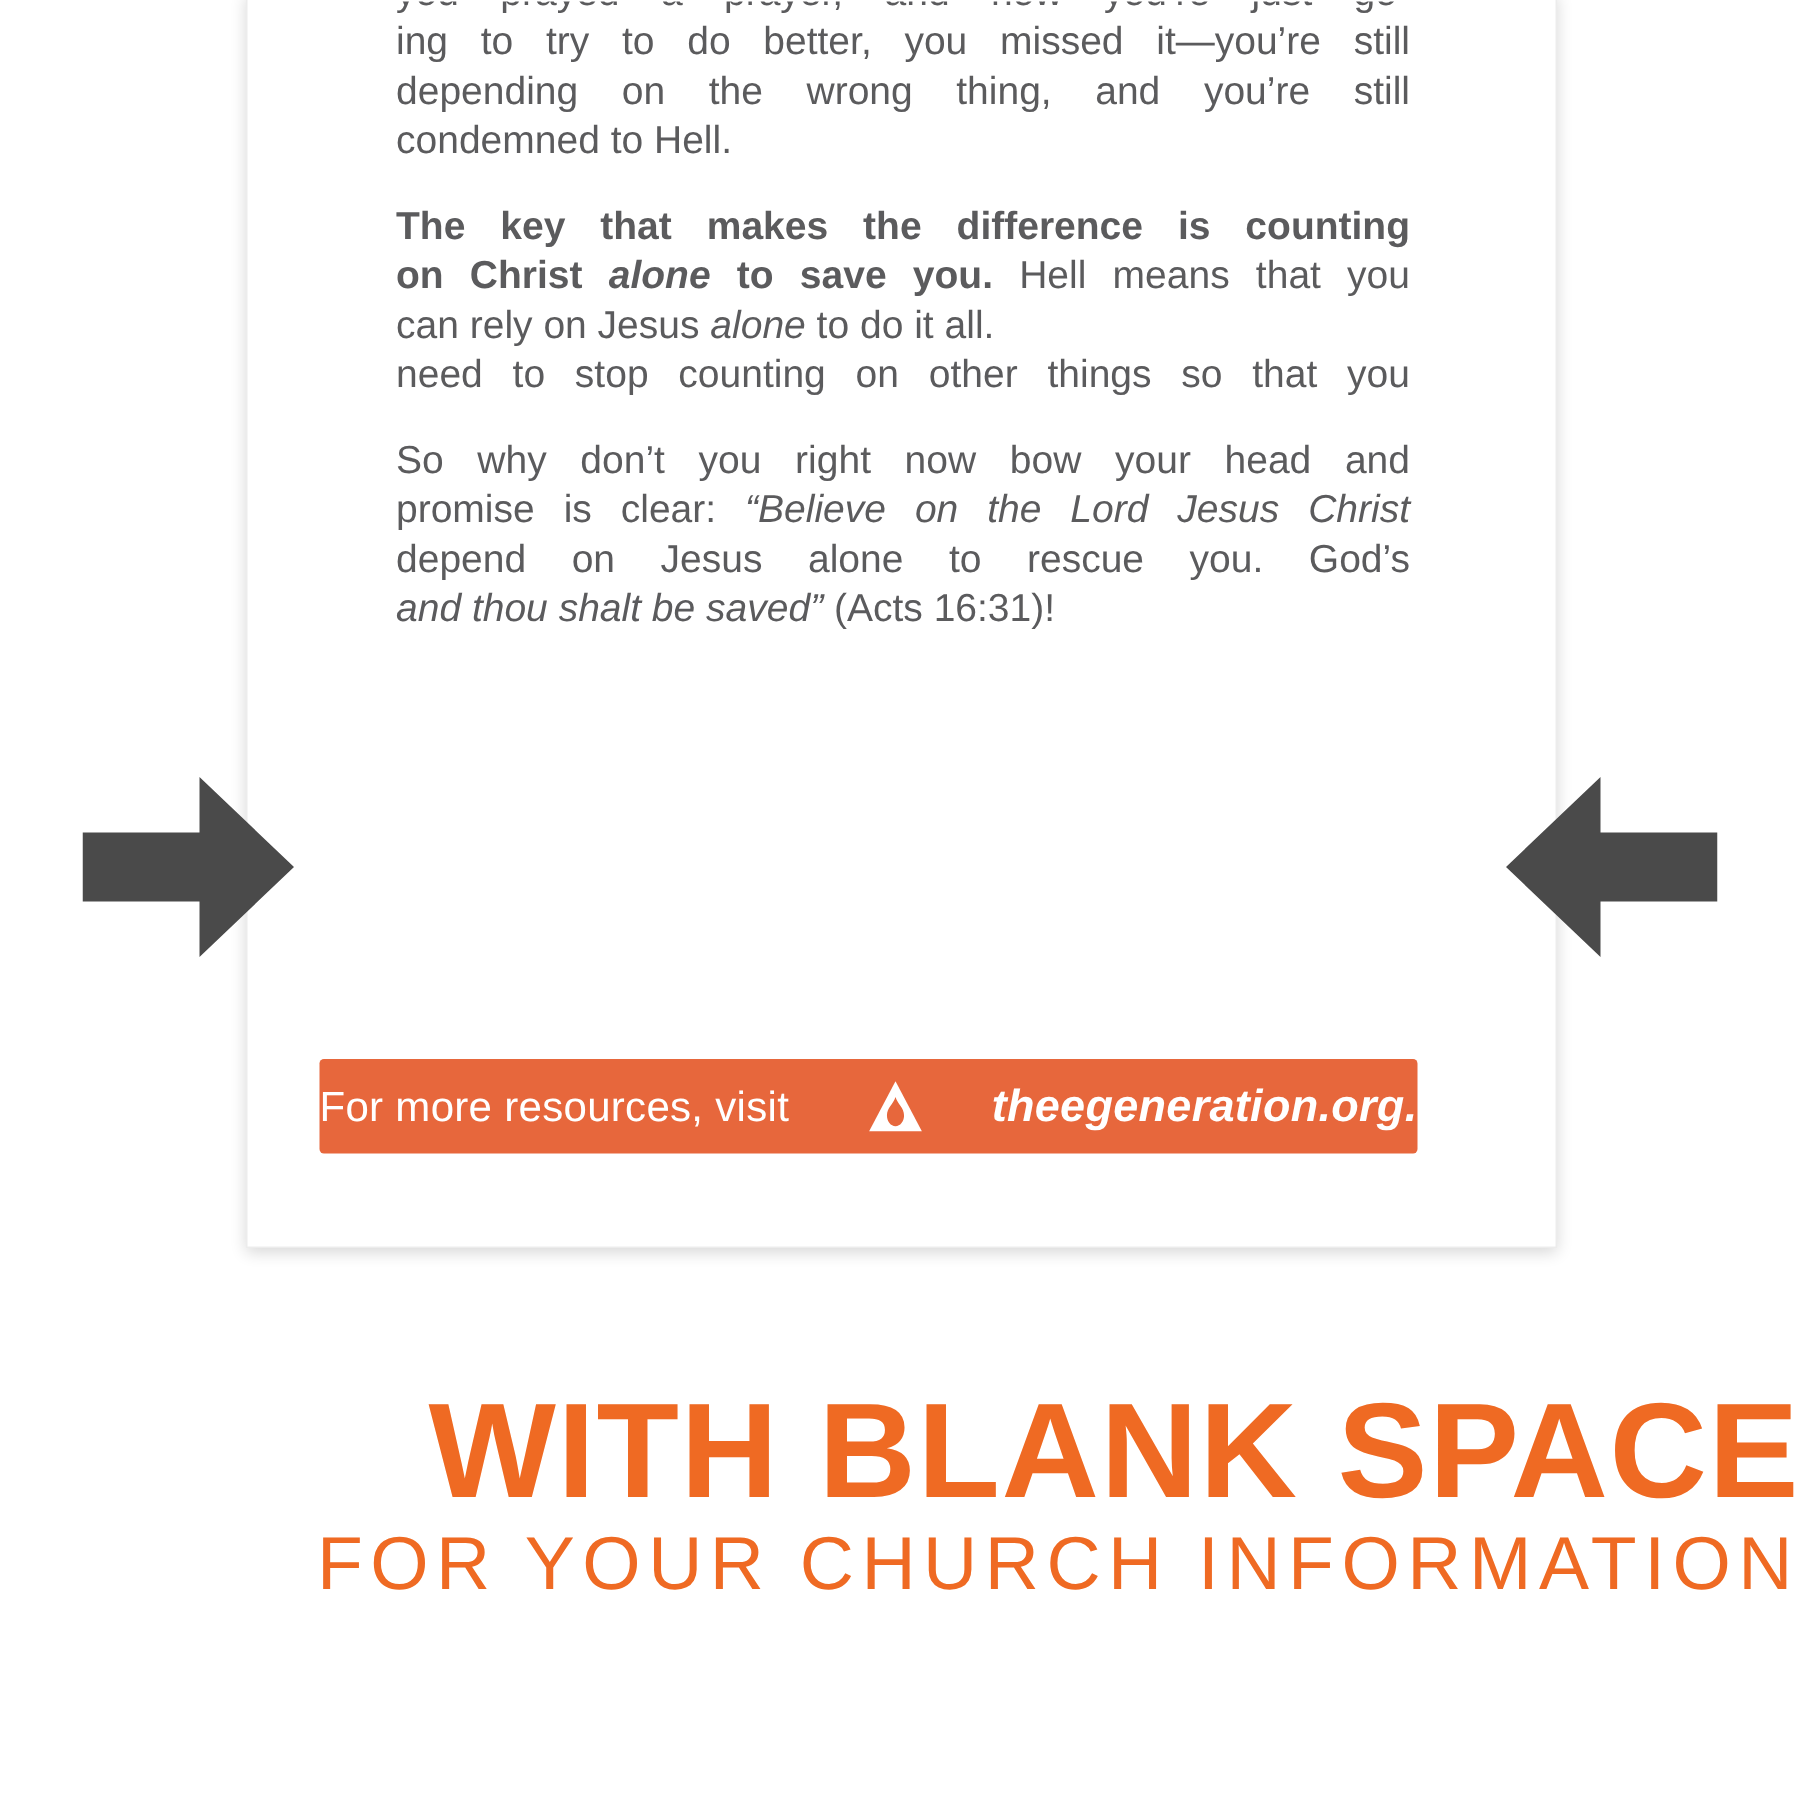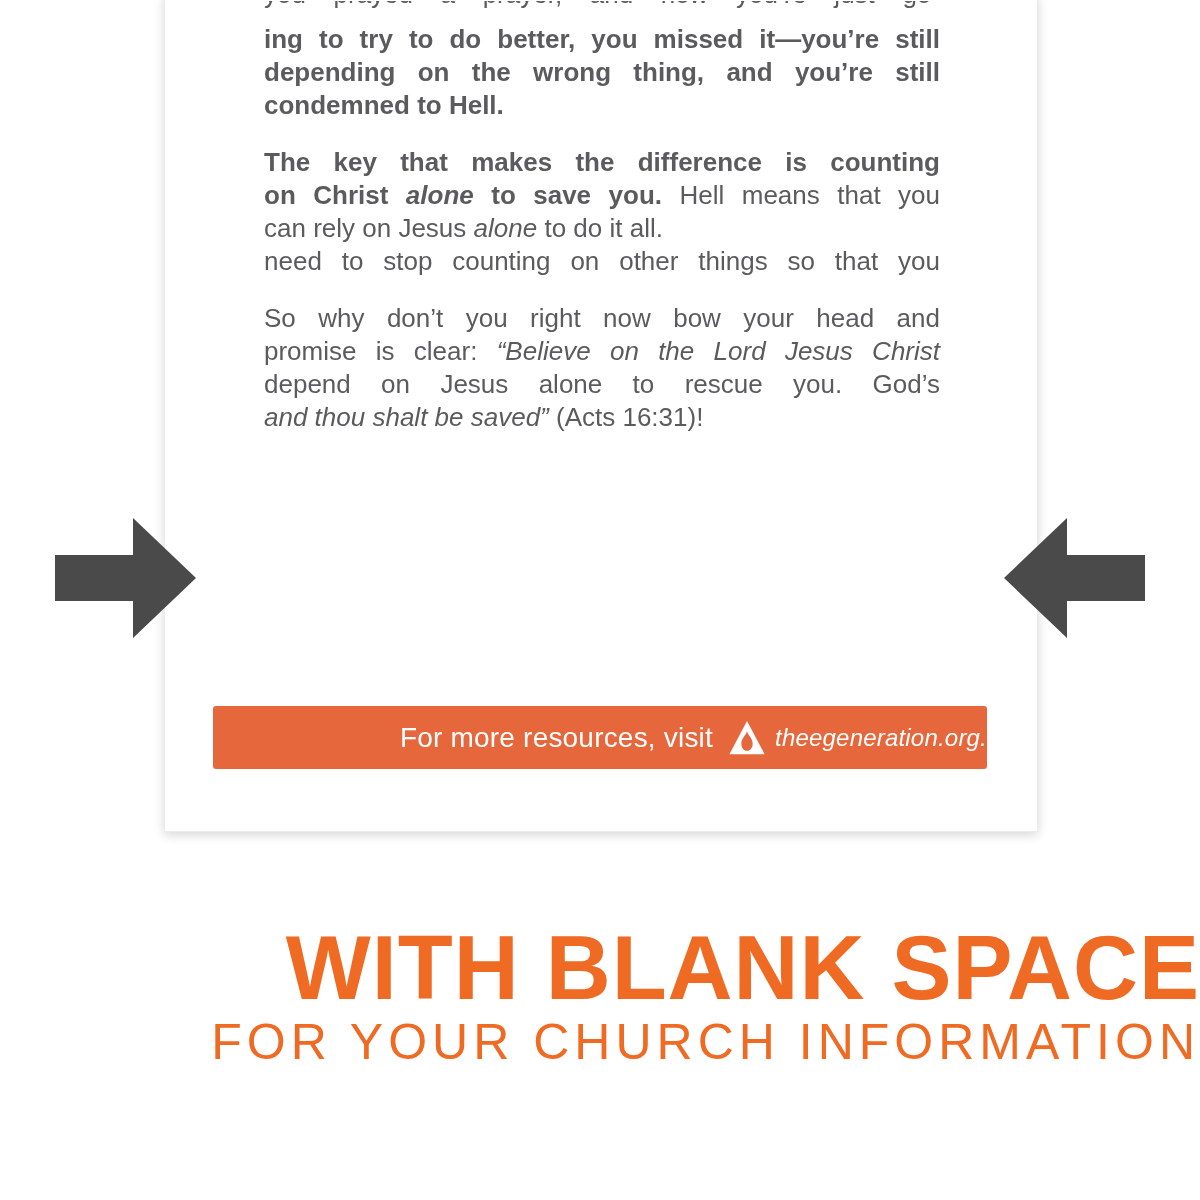--- a/index.html
+++ b/index.html
@@ -35,45 +35,44 @@
   .clip-window .line{ margin-top:-23px; }
   .line{
     text-align:justify;
     text-align-last:justify;
     white-space:nowrap;
   }
   .line.last{
     text-align-last:left;
   }
   .para{ margin:0 0 24px 0; }
-  .para:first-of-type{ margin-top:12px;font-weight:bold; }
+  .para:first-of-type{ margin-top:0; }
   .b{ font-weight:bold;margin-top:20px; }
   .i{ font-style:italic; }
   
   .banner{
     position:absolute;
     left:48px;top:711px;
     width:732px;height:63px;
     background:var(--banner-orange,#e7673c);
     border-radius:3px;
     display:flex;
     align-items:center;
-    justify-content:flex-end;
+    justify-content:space-between;
     gap:9px;
     color:#ffffff;
-    padding-left:42px;
   }
   .banner-prefix{
     font-size:28px;
     letter-spacing:0.2px;
   }
   .banner-logo{ width:38px;height:38px;display:block;margin-left:6px; }
   .banner-site{
-    font-size:24px;
-    font-weight:normal;
+    font-size:30px;
+    font-weight:bold;
     font-style:italic;
     letter-spacing:0.2px;
   }
   
   .arrow{
     position:absolute;
     width:141px;height:120px;
     z-index:5;
   }
   .arrow-left{ left:55px; top:518px; }

